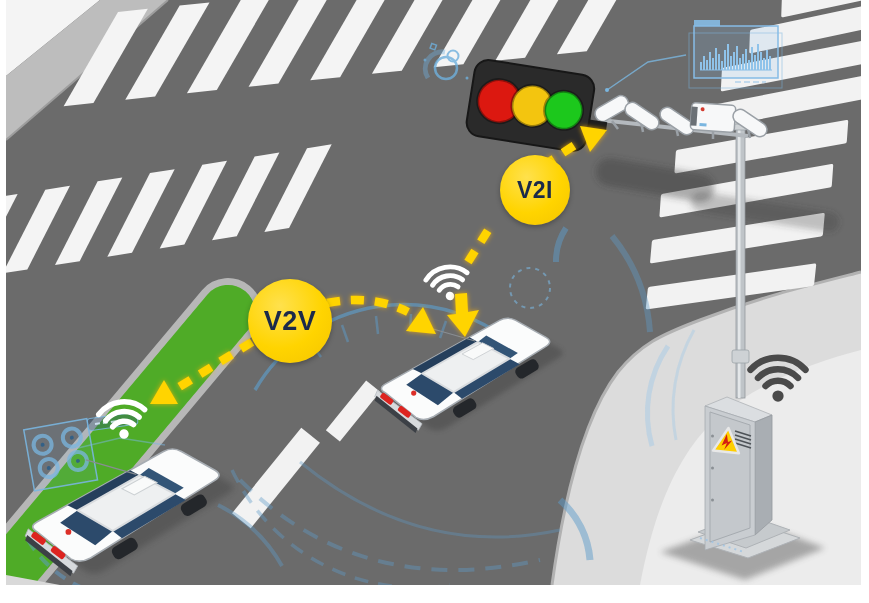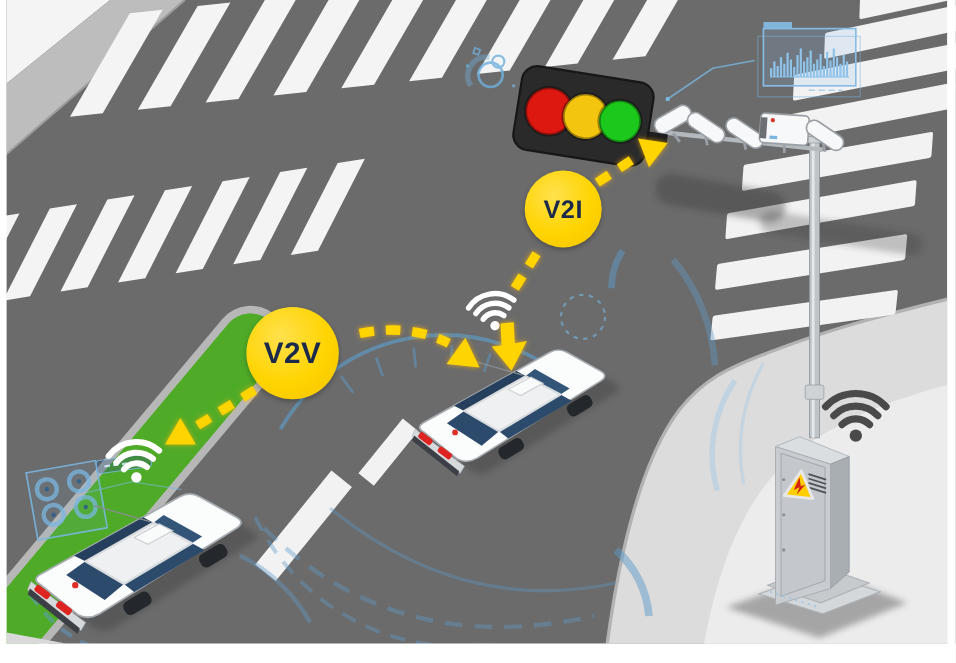--- a/index.html
+++ b/index.html
@@ -3,23 +3,23 @@
 <meta charset="utf-8">
 <style>
   html,body{margin:0;padding:0;background:#ffffff;}
   .stage{position:relative;width:869px;height:603px;overflow:hidden;background:#fff;
          font-family:"Liberation Sans",sans-serif;}
   .stage svg{position:absolute;left:0;top:0;}
   .badge{position:absolute;border-radius:50%;display:flex;align-items:center;justify-content:center;
          background:radial-gradient(circle at 38% 32%, #ffe14d 0%, #ffd400 55%, #f4c400 100%);
          box-shadow:0 2px 5px rgba(0,0,0,.28);}
   .badge span{color:#1b2a4a;font-weight:bold;letter-spacing:.5px;}
-  .badge.v2v{left:224px;top:279px;width:84px;height:84px;}
+  .badge.v2v{left:248px;top:279px;width:84px;height:84px;}
   .badge.v2v span{font-size:27px;}
-  .badge.v2i{left:477px;top:155px;width:70px;height:70px;}
+  .badge.v2i{left:500px;top:155px;width:70px;height:70px;}
   .badge.v2i span{font-size:23px;}
 </style>
 </head>
 <body>
 
 <div class="stage">
 <svg width="869" height="603" viewBox="0 0 869 603" xmlns="http://www.w3.org/2000/svg">
   <defs>
     <filter id="soft" x="-40%" y="-40%" width="180%" height="180%">
       <feGaussianBlur stdDeviation="3"></feGaussianBlur>

